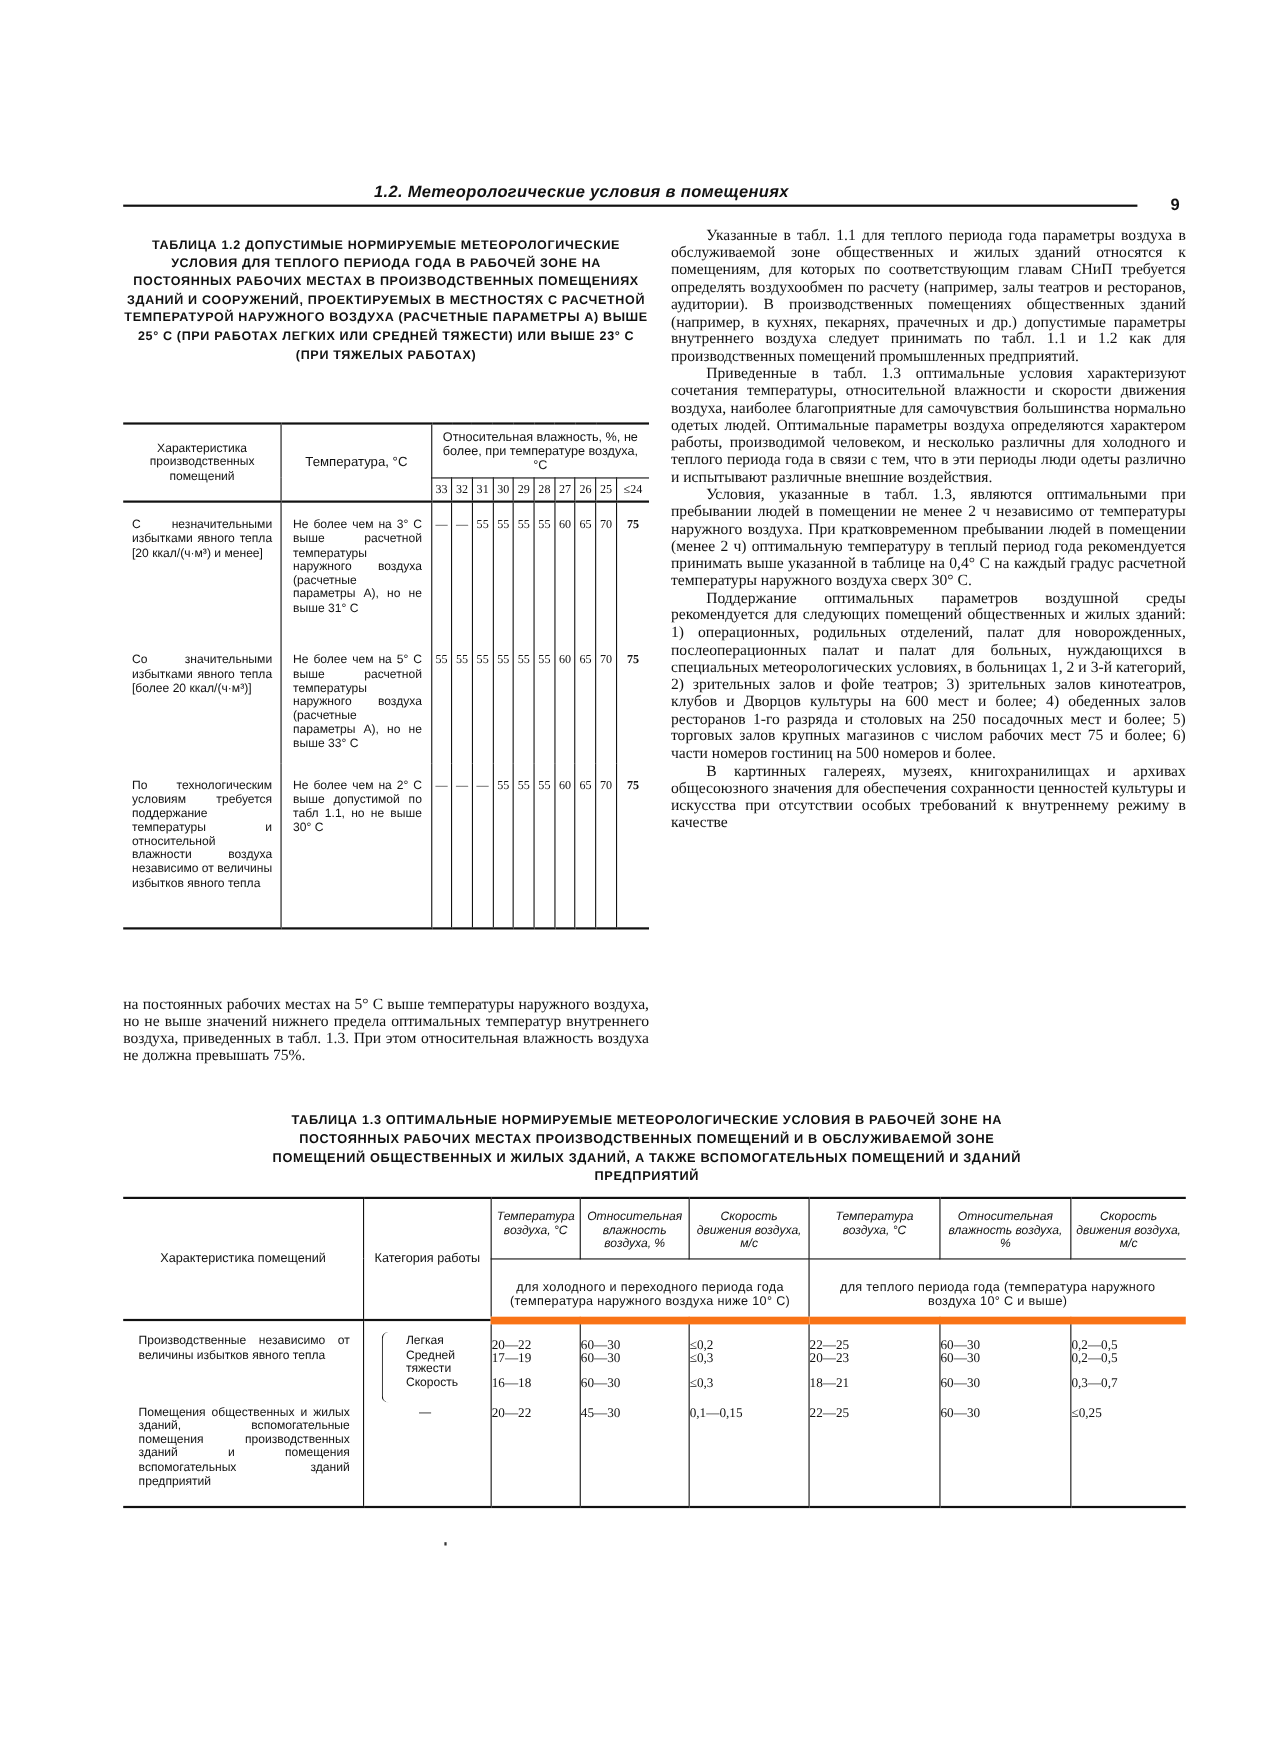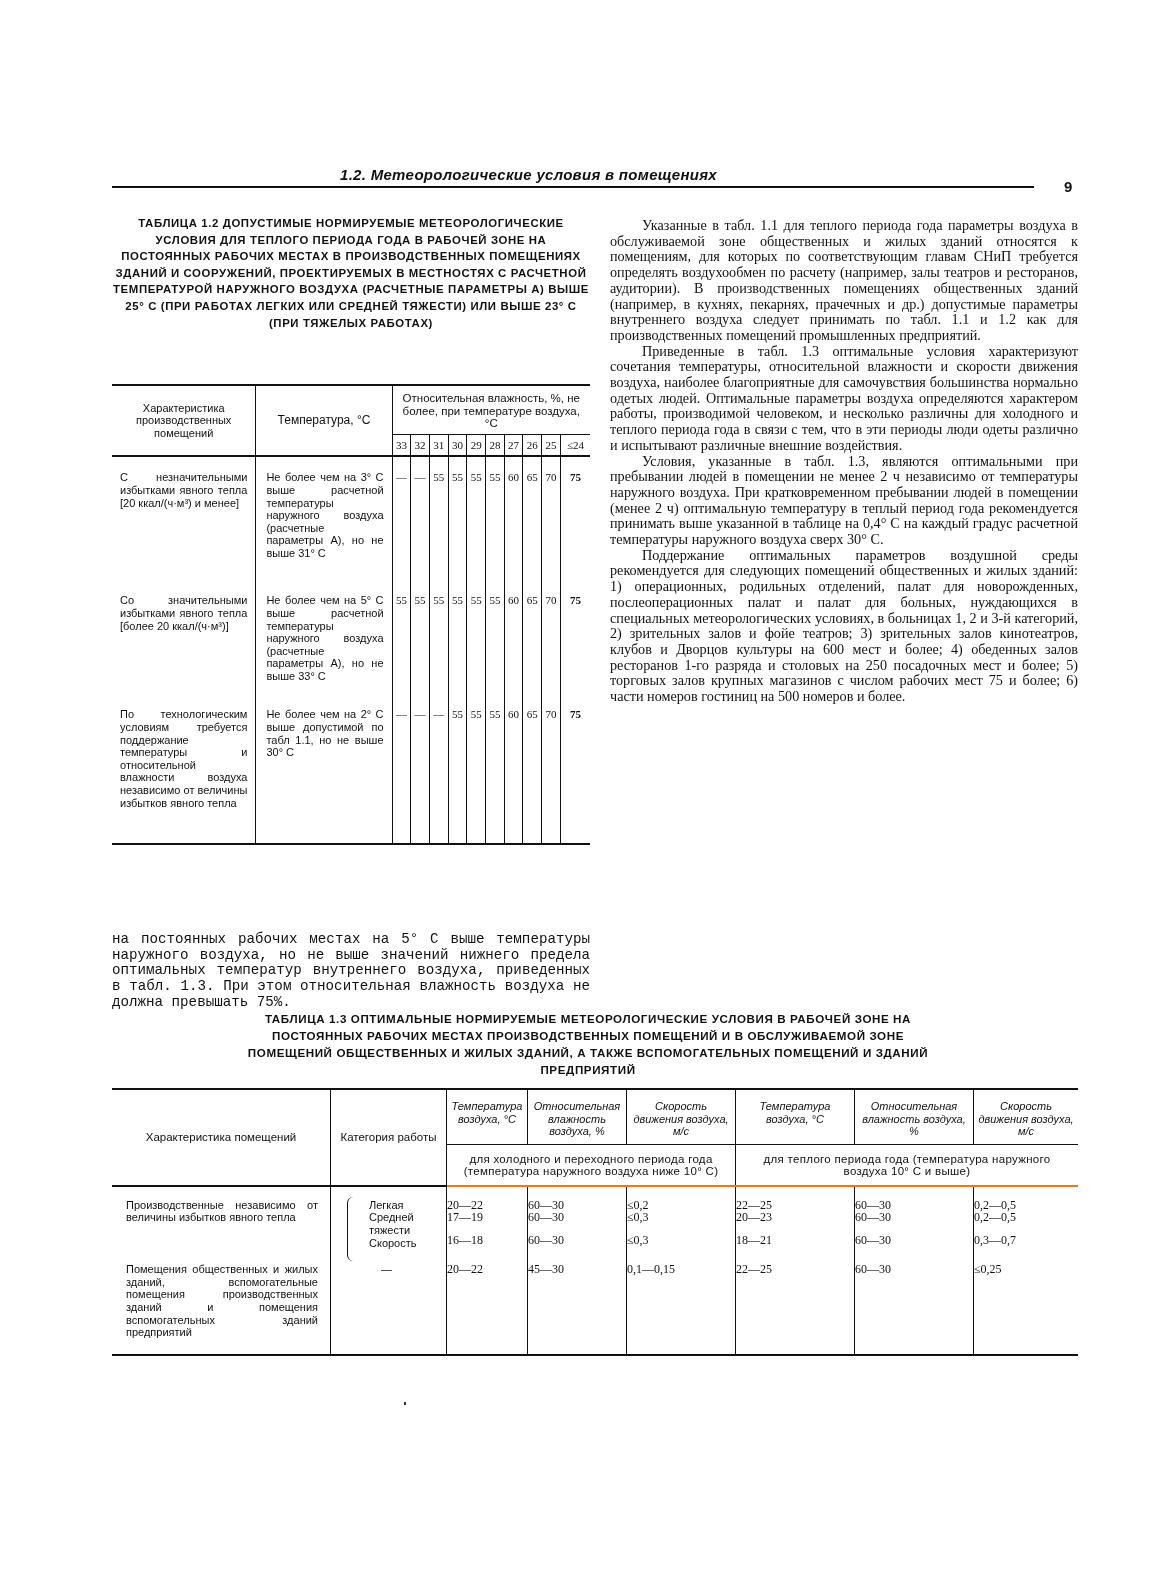--- a/index.html
+++ b/index.html
@@ -24,33 +24,33 @@
   #t12 .hdr-char, #t12 .hdr-temp { border-bottom: 2px solid #111; }
   #t12 td.c-char { padding: 14px 8px 10px 8px; text-align: justify; border-right: 1.5px solid #111; font-family: "Liberation Sans", sans-serif; font-size: 11px; }
   #t12 td.c-temp { padding: 14px 8px 10px 10px; text-align: justify; border-right: 1.5px solid #111; font-family: "Liberation Sans", sans-serif; font-size: 11px; }
   #t12 td.c-val { text-align: center; border-right: 1px solid #111; padding-top: 14px; font-size: 11px; }
   #t12 td.c-val.last { border-right: none; font-weight: bold; }
   #t12 tbody tr:last-child td { border-bottom: 2px solid #111; }
 
   .text-col { position: absolute; font-size: 14.2px; line-height: 15.7px; text-align: justify; }
   .text-col p { margin: 0; }
   .text-col p.indent { text-indent: 32px; }
-  #left-text { left: 112px; top: 932px; width: 478px; font-family: Liberation Mono, monospace; }
-  #right-text { left: 610px; top: 218px; width: 468px; }
+  #left-text { left: 112px; top: 906px; width: 478px; }
+  #right-text { left: 610px; top: 207px; width: 468px; }
 
   
   #t13 { position: absolute; left: 112px; top: 1088px; width: 966px; border-collapse: collapse; font-size: 11px; line-height: 12.6px; font-family: "Liberation Sans", sans-serif; }
   #t13 th, #t13 td { padding: 0; font-weight: normal; }
   #t13 thead tr:first-child th { border-top: 2px solid #111; }
   #t13 .h-char { width: 218px; text-align: center; vertical-align: middle; border-right: 1.5px solid #111; border-bottom: 2px solid #111; font-size: 11.5px; }
   #t13 .h-cat { width: 115px; text-align: center; vertical-align: middle; border-right: 1.5px solid #111; border-bottom: 2px solid #111; font-size: 11.5px; }
   #t13 .h-sub { text-align: center; vertical-align: top; padding: 10px 4px 6px; border-right: 1.5px solid #111; border-bottom: 1px solid #111; font-style: italic; }
   #t13 .h-sub.no-r { border-right: none; }
   #t13 .h-sub.sep { border-right: 1.5px solid #111; }
-  #t13 .h-period { text-align: center; vertical-align: top; padding: 8px 8px 8px; border-bottom: 2px solid #f97316; font-size: 11.5px; line-height: 12px; letter-spacing: 0.3px; }
+  #t13 .h-period { text-align: center; vertical-align: top; padding: 20px 8px 8px; border-bottom: 7px solid #f97316; font-size: 11.5px; line-height: 12px; letter-spacing: 0.3px; }
   #t13 .h-period.cold { border-right: 1.5px solid #111; }
   #t13 td { vertical-align: top; border-right: 1.5px solid #111; padding-top: 6px; padding-bottom: 2px; font-family: "Liberation Serif", serif; font-size: 12px; line-height: 12.6px; }
   #t13 td.no-r { border-right: none; }
   #t13 td.d-char { text-align: justify; padding: 12px 12px 6px 14px; font-family: "Liberation Sans", sans-serif; font-size: 11px; line-height: 12.6px; }
   #t13 td.d-cat { text-align: left; padding: 12px 4px 6px 38px; font-family: "Liberation Sans", sans-serif; font-size: 11px; position: relative; }
   #t13 td.d-cat.dash { text-align: center; padding-left: 0; }
   #t13 tbody tr:last-child td { border-bottom: 2px solid #111; padding-bottom: 10px; }
   #t13 .line { display: block; }
   #t13 .gap { display: block; height: 10px; }
   .brace { position: absolute; left: 16px; top: 10px; width: 6px; height: 64px; border-left: 1.5px solid #111; border-radius: 6px 0 0 6px; }
@@ -133,20 +133,21 @@
 
 <div id="left-text" class="text-col">
   <p>на постоянных рабочих местах на 5° С выше температуры наружного воздуха, но не выше значений нижнего предела оптимальных температур внутреннего воздуха, приведенных в табл. 1.3. При этом относительная влажность воздуха не должна превышать 75%.</p>
 </div>
 
 <div id="right-text" class="text-col">
   <p class="indent">Указанные в табл. 1.1 для теплого периода года параметры воздуха в обслуживаемой зоне общественных и жилых зданий относятся к помещениям, для которых по соответствующим главам СНиП требуется определять воздухообмен по расчету (например, залы театров и ресторанов, аудитории). В производственных помещениях общественных зданий (например, в кухнях, пекарнях, прачечных и др.) допустимые параметры внутреннего воздуха следует принимать по табл. 1.1 и 1.2 как для производственных помещений промышленных предприятий.</p>
   <p class="indent">Приведенные в табл. 1.3 оптимальные условия характеризуют сочетания температуры, относительной влажности и скорости движения воздуха, наиболее благоприятные для самочувствия большинства нормально одетых людей. Оптимальные параметры воздуха определяются характером работы, производимой человеком, и несколько различны для холодного и теплого периода года в связи с тем, что в эти периоды люди одеты различно и испытывают различные внешние воздействия.</p>
   <p class="indent">Условия, указанные в табл. 1.3, являются оптимальными при пребывании людей в помещении не менее 2 ч независимо от температуры наружного воздуха. При кратковременном пребывании людей в помещении (менее 2 ч) оптимальную температуру в теплый период года рекомендуется принимать выше указанной в таблице на 0,4° С на каждый градус расчетной температуры наружного воздуха сверх 30° С.</p>
   <p class="indent">Поддержание оптимальных параметров воздушной среды рекомендуется для следующих помещений общественных и жилых зданий: 1) операционных, родильных отделений, палат для новорожденных, послеоперационных палат и палат для больных, нуждающихся в специальных метеорологических условиях, в больницах 1, 2 и 3-й категорий, 2) зрительных залов и фойе театров; 3) зрительных залов кинотеатров, клубов и Дворцов культуры на 600 мест и более; 4) обеденных залов ресторанов 1-го разряда и столовых на 250 посадочных мест и более; 5) торговых залов крупных магазинов с числом рабочих мест 75 и более; 6) части номеров гостиниц на 500 номеров и более.</p>
+  <p class="indent">В картинных галереях, музеях, книгохранилищах и архивах общесоюзного значения для обеспечения сохранности ценностей культуры и искусства при отсутствии особых требований к внутреннему режиму в качестве</p>
 </div>
 
 <div id="t13-caption" class="tcap">ТАБЛИЦА 1.3 ОПТИМАЛЬНЫЕ НОРМИРУЕМЫЕ МЕТЕОРОЛОГИЧЕСКИЕ УСЛОВИЯ В РАБОЧЕЙ ЗОНЕ НА ПОСТОЯННЫХ РАБОЧИХ МЕСТАХ ПРОИЗВОДСТВЕННЫХ ПОМЕЩЕНИЙ И В ОБСЛУЖИВАЕМОЙ ЗОНЕ ПОМЕЩЕНИЙ ОБЩЕСТВЕННЫХ И ЖИЛЫХ ЗДАНИЙ, А ТАКЖЕ ВСПОМОГАТЕЛЬНЫХ ПОМЕЩЕНИЙ И ЗДАНИЙ ПРЕДПРИЯТИЙ</div>
 
 <table id="t13">
   <thead>
     <tr>
       <th class="h-char" rowspan="2">Характеристика помещений</th>
       <th class="h-cat" rowspan="2">Категория работы</th>
       <th class="h-sub" style="width:72px">Температура воздуха, °С</th>

